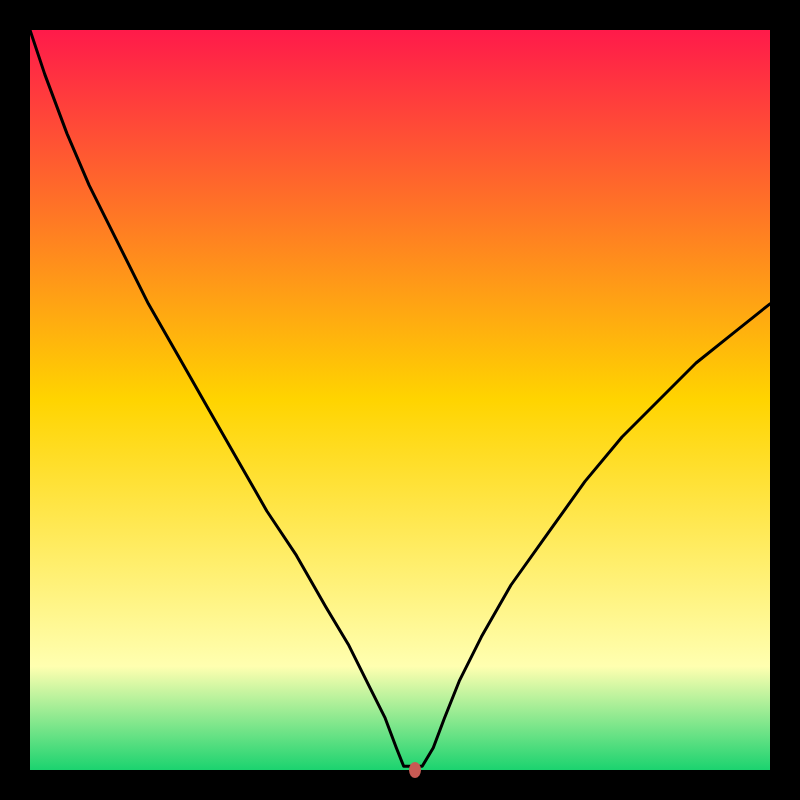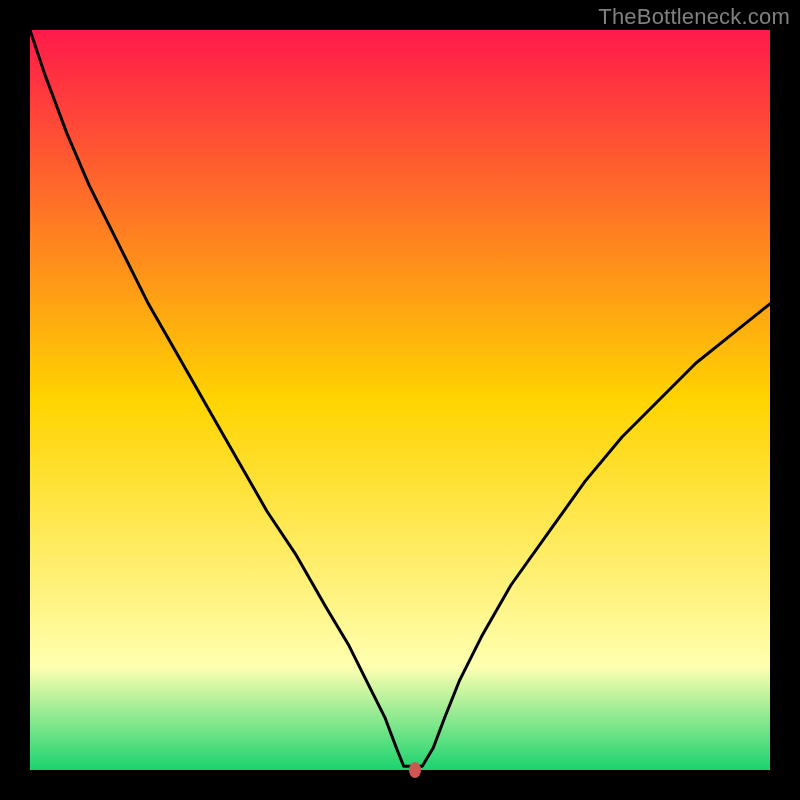--- a/index.html
+++ b/index.html
@@ -66,14 +66,13 @@
             <stop offset="100%" stop-color="#1bd36f"></stop>
           </linearGradient>
       </defs>
       <rect x="0" y="0" width="740" height="740" fill="url(#bg)"></rect>
     </svg>
     <svg class="curve" viewBox="0 0 740 740" preserveAspectRatio="none">
       <path id="curve-path" d="M0.0 0.0 L14.8 44.4 L37.0 103.6 L59.2 155.4 L88.8 214.6 L118.4 273.8 L148.0 325.6 L177.6 377.4 L207.2 429.2 L236.8 481.0 L266.4 525.4 L296.0 577.2 L318.2 614.2 L340.4 658.6 L355.2 688.2 L366.3 717.8 L373.7 736.3 L392.2 736.3 L403.3 717.8 L414.4 688.2 L429.2 651.2 L451.4 606.8 L481.0 555.0 L518.0 503.2 L555.0 451.4 L592.0 407.0 L629.0 370.0 L666.0 333.0 L703.0 303.4 L740.0 273.8" fill="none" stroke-width="3" stroke-linecap="round" stroke-linejoin="round" stroke="#000000"></path>
     </svg>
     <div class="marker" id="marker" style="left: 384.8px; top: 740px; background: rgb(200, 90, 84);"></div>
   </div>
-  <div class="watermark">TheBottleneck.com</div>
 </div>
 
 </body></html>

